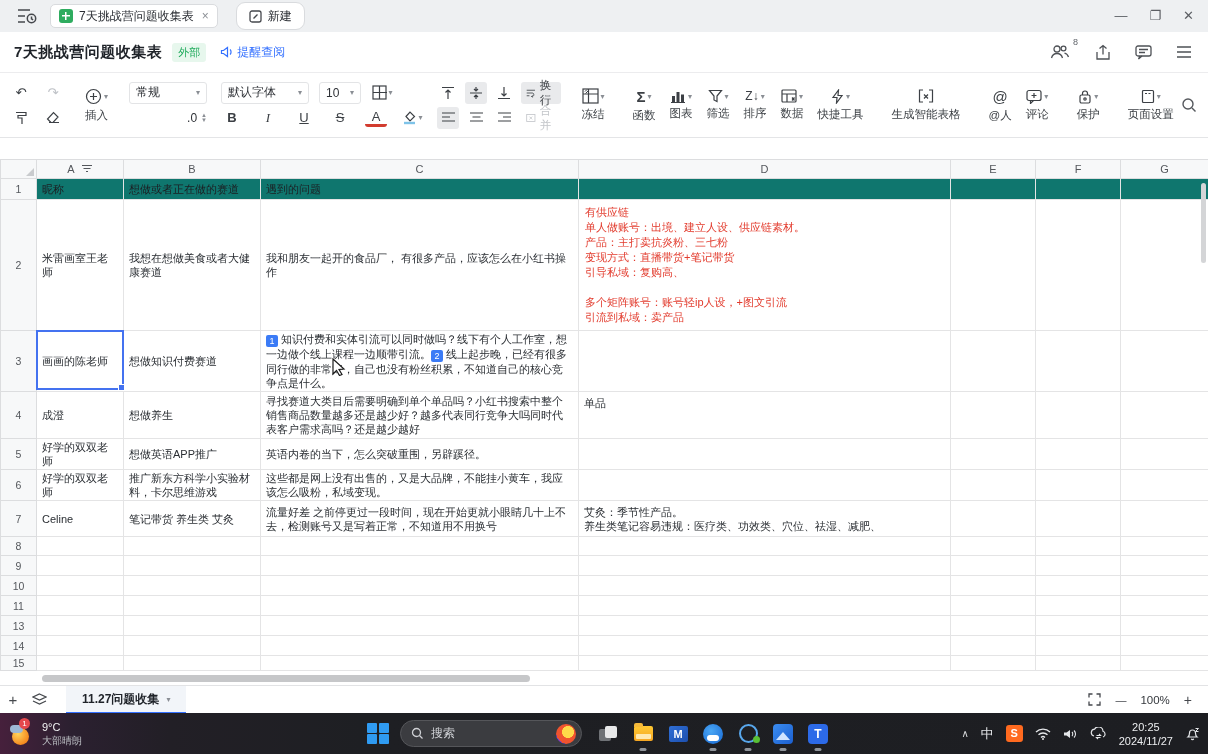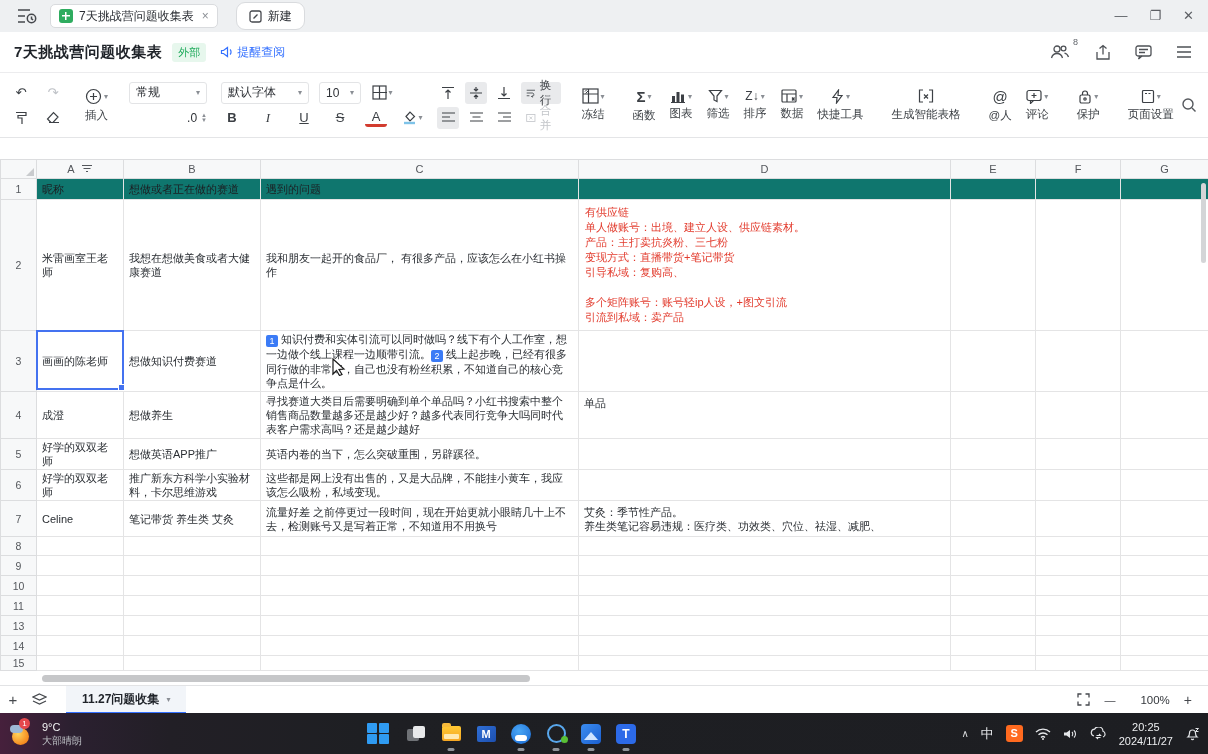--- a/index.html
+++ b/index.html
@@ -77,21 +77,21 @@
   .hscroll { position:absolute; left:42px; top:516px; width:488px; height:7px; background:#c6c7c9; border-radius:4px; }
   .vscroll { position:absolute; right:2px; top:24px; width:5px; height:80px; background:#d4d5d7; border-radius:3px; }
   .cursor-arrow { position:absolute; left:332px; top:358px; }
 
   
   .sheetbar { position:absolute; left:0; top:685px; width:1208px; height:28px; background:#fff; border-top:1px solid #e2e3e5; display:flex; align-items:center; }
   .sb-btn { width:26px; text-align:center; color:#45484d; font-size:15px; }
   .sheet-tab { position:relative; height:28px; display:flex; align-items:center; gap:5px; padding:0 16px; margin-left:14px; background:#f2f5f9; font-size:12px; color:#1f2329; font-weight:600; }
   .sheet-tab::after { content:""; position:absolute; left:0; right:0; bottom:0; height:2px; background:#3370ff; }
   .sb-right { margin-left:auto; display:flex; align-items:center; gap:14px; margin-right:16px; color:#45484d; font-size:12px; }
-  .zoomlvl { font-size:11.5px; color:#35383d;margin-left:11px; }
+  .zoomlvl { font-size:11.5px; color:#35383d; }
 
   
   .taskbar { position:absolute; left:0; top:713px; width:1208px; height:41px;
      background:linear-gradient(90deg,#46203c 0%,#2b2030 6%,#221f26 14%,#1e1f23 30%,#1d1e22 100%); display:flex; align-items:center; }
   .weather { display:flex; align-items:center; gap:8px; margin-left:10px; }
   .wicon { position:relative; width:24px; height:24px; }
   .wsun { position:absolute; left:2px; top:6px; width:17px; height:17px; border-radius:50%; background:radial-gradient(circle at 35% 35%, #ffd35c, #f58a1f 70%); }
   .wcloud { position:absolute; left:0; top:3px; width:13px; height:8px; border-radius:6px; background:#9db8d6; }
   .wbadge { position:absolute; left:9px; top:-4px; width:11px; height:11px; border-radius:50%; background:#e5484d; color:#fff; font-size:8px; line-height:11px; text-align:center; }
   .wtxt { display:flex; flex-direction:column; line-height:13px; }
@@ -754,20 +754,30 @@
     </div>
     <div class="tb-center">
       <span class="tkico">
         <span class="startlogo">
             <span></span>
             <span></span>
             <span></span>
             <span></span>
           </span>
       </span>
+      <span class="searchpill">
+        <svg class="ic" width="13" height="13" viewBox="0 0 13 13">
+            <g stroke="#cfd1d5" stroke-width="1.3" fill="none">
+              <circle cx="5.5" cy="5.5" r="4"></circle>
+              <path d="M8.5 8.5l3 3"></path>
+            </g>
+          </svg>
+        <span class="s-txt">搜索</span>
+        <span class="s-appicon"></span>
+      </span>
       <div class="tk-icons">
         <span class="tkico">
             <span class="ico-tview">
               <i></i>
               <i></i>
             </span>
           </span>
         <span class="tkico run">
             <span class="ico-folder"></span>
           </span>

